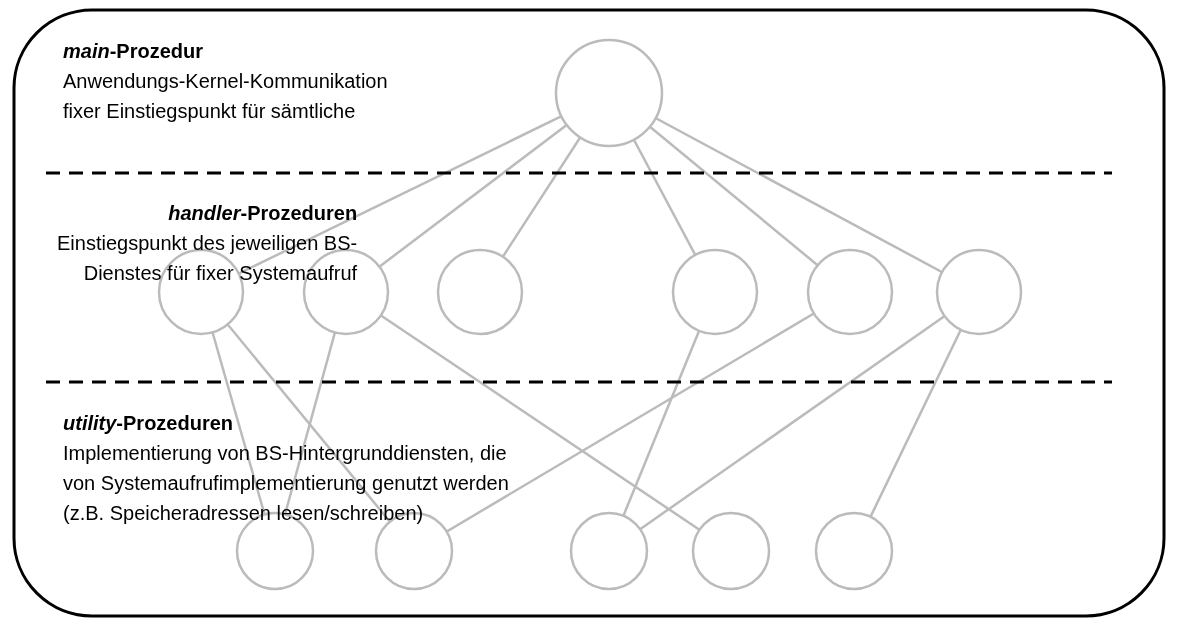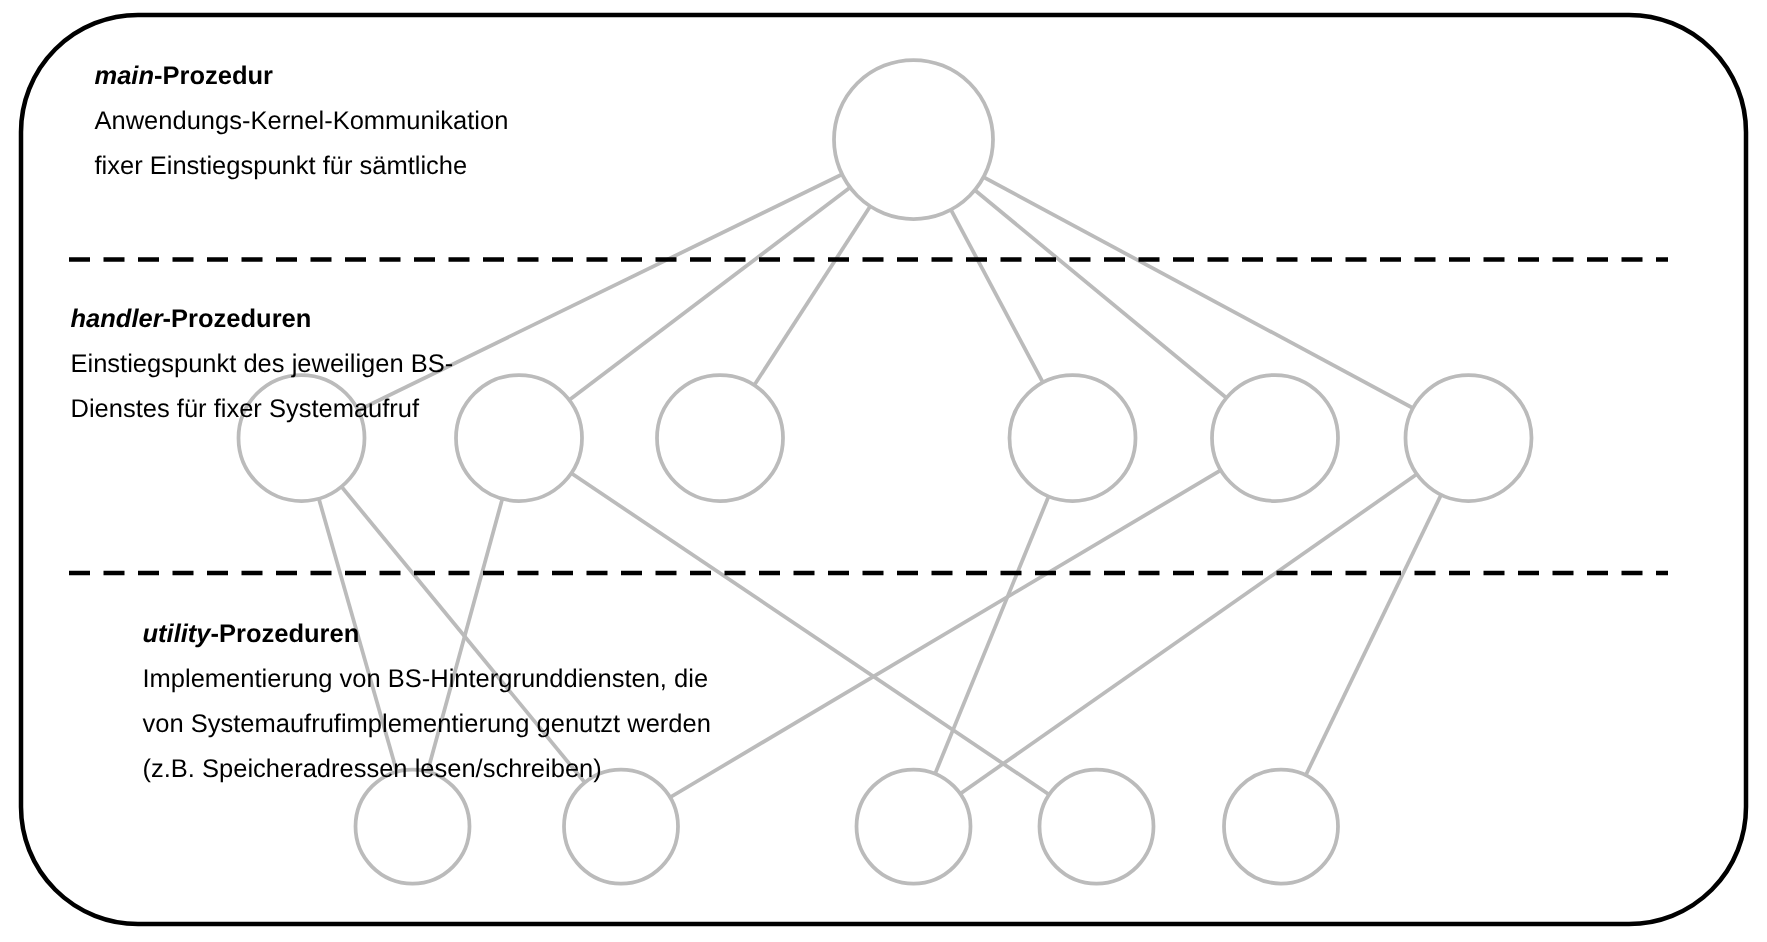--- a/index.html
+++ b/index.html
@@ -1,19 +1,19 @@
 <!DOCTYPE html>
 <html><head>
 <meta charset="utf-8">
 <style>
   html,body{margin:0;padding:0;background:#ffffff;}
   #stage{position:relative;width:1178px;height:628px;background:#fff;overflow:hidden;
          font-family:"Liberation Sans", sans-serif;}
   #diagram-svg{position:absolute;left:0;top:0;}
-  .sec{position:absolute;color:#000;font-size:17px;line-height:30px;white-space:nowrap;}
+  .sec{position:absolute;color:#000;font-size:20px;line-height:30px;white-space:nowrap;}
   .sec-title{font-weight:bold;}
   .t-it{font-style:italic;}
   .sec-line{font-weight:normal;}
 </style>
 </head>
 <body>
 
 <div id="stage">
 
   <svg id="diagram-svg" width="1178" height="628">
@@ -47,26 +47,26 @@
       <line x1="46" y1="382" x2="1112" y2="382" stroke="#000000" stroke-width="3" stroke-dasharray="14 9"></line>
       <rect x="14" y="10" width="1150" height="606" rx="78" ry="78" fill="none" stroke="#000000" stroke-width="3"></rect>
     </svg>
 
   <div class="sec" id="sec-0" style="left: 63px; top: 36px;">
     <div class="sec-title"><span class="t-it">main</span><span>-Prozedur</span></div>
     <div class="sec-line">Anwendungs-Kernel-Kommunikation</div>
     <div class="sec-line">fixer Einstiegspunkt für sämtliche</div>
   </div>
 
-  <div class="sec" id="sec-1" style="left: 47px; top: 198px;">
+  <div class="sec" id="sec-1" style="left: 57px; top: 198px; text-align: right;">
     <div class="sec-title"><span class="t-it">handler</span><span>-Prozeduren</span></div>
     <div class="sec-line">Einstiegspunkt des jeweiligen BS-</div>
     <div class="sec-line">Dienstes für fixer Systemaufruf</div>
   </div>
 
-  <div class="sec" id="sec-2" style="left: 63px; top: 408px; margin-left: 32px;">
+  <div class="sec" id="sec-2" style="left: 63px; top: 408px;">
     <div class="sec-title"><span class="t-it">utility</span><span>-Prozeduren</span></div>
     <div class="sec-line">Implementierung von BS-Hintergrunddiensten, die</div>
     <div class="sec-line">von Systemaufrufimplementierung genutzt werden</div>
     <div class="sec-line">(z.B. Speicheradressen lesen/schreiben)</div>
   </div>
 
 </div>
 
 </body></html>

